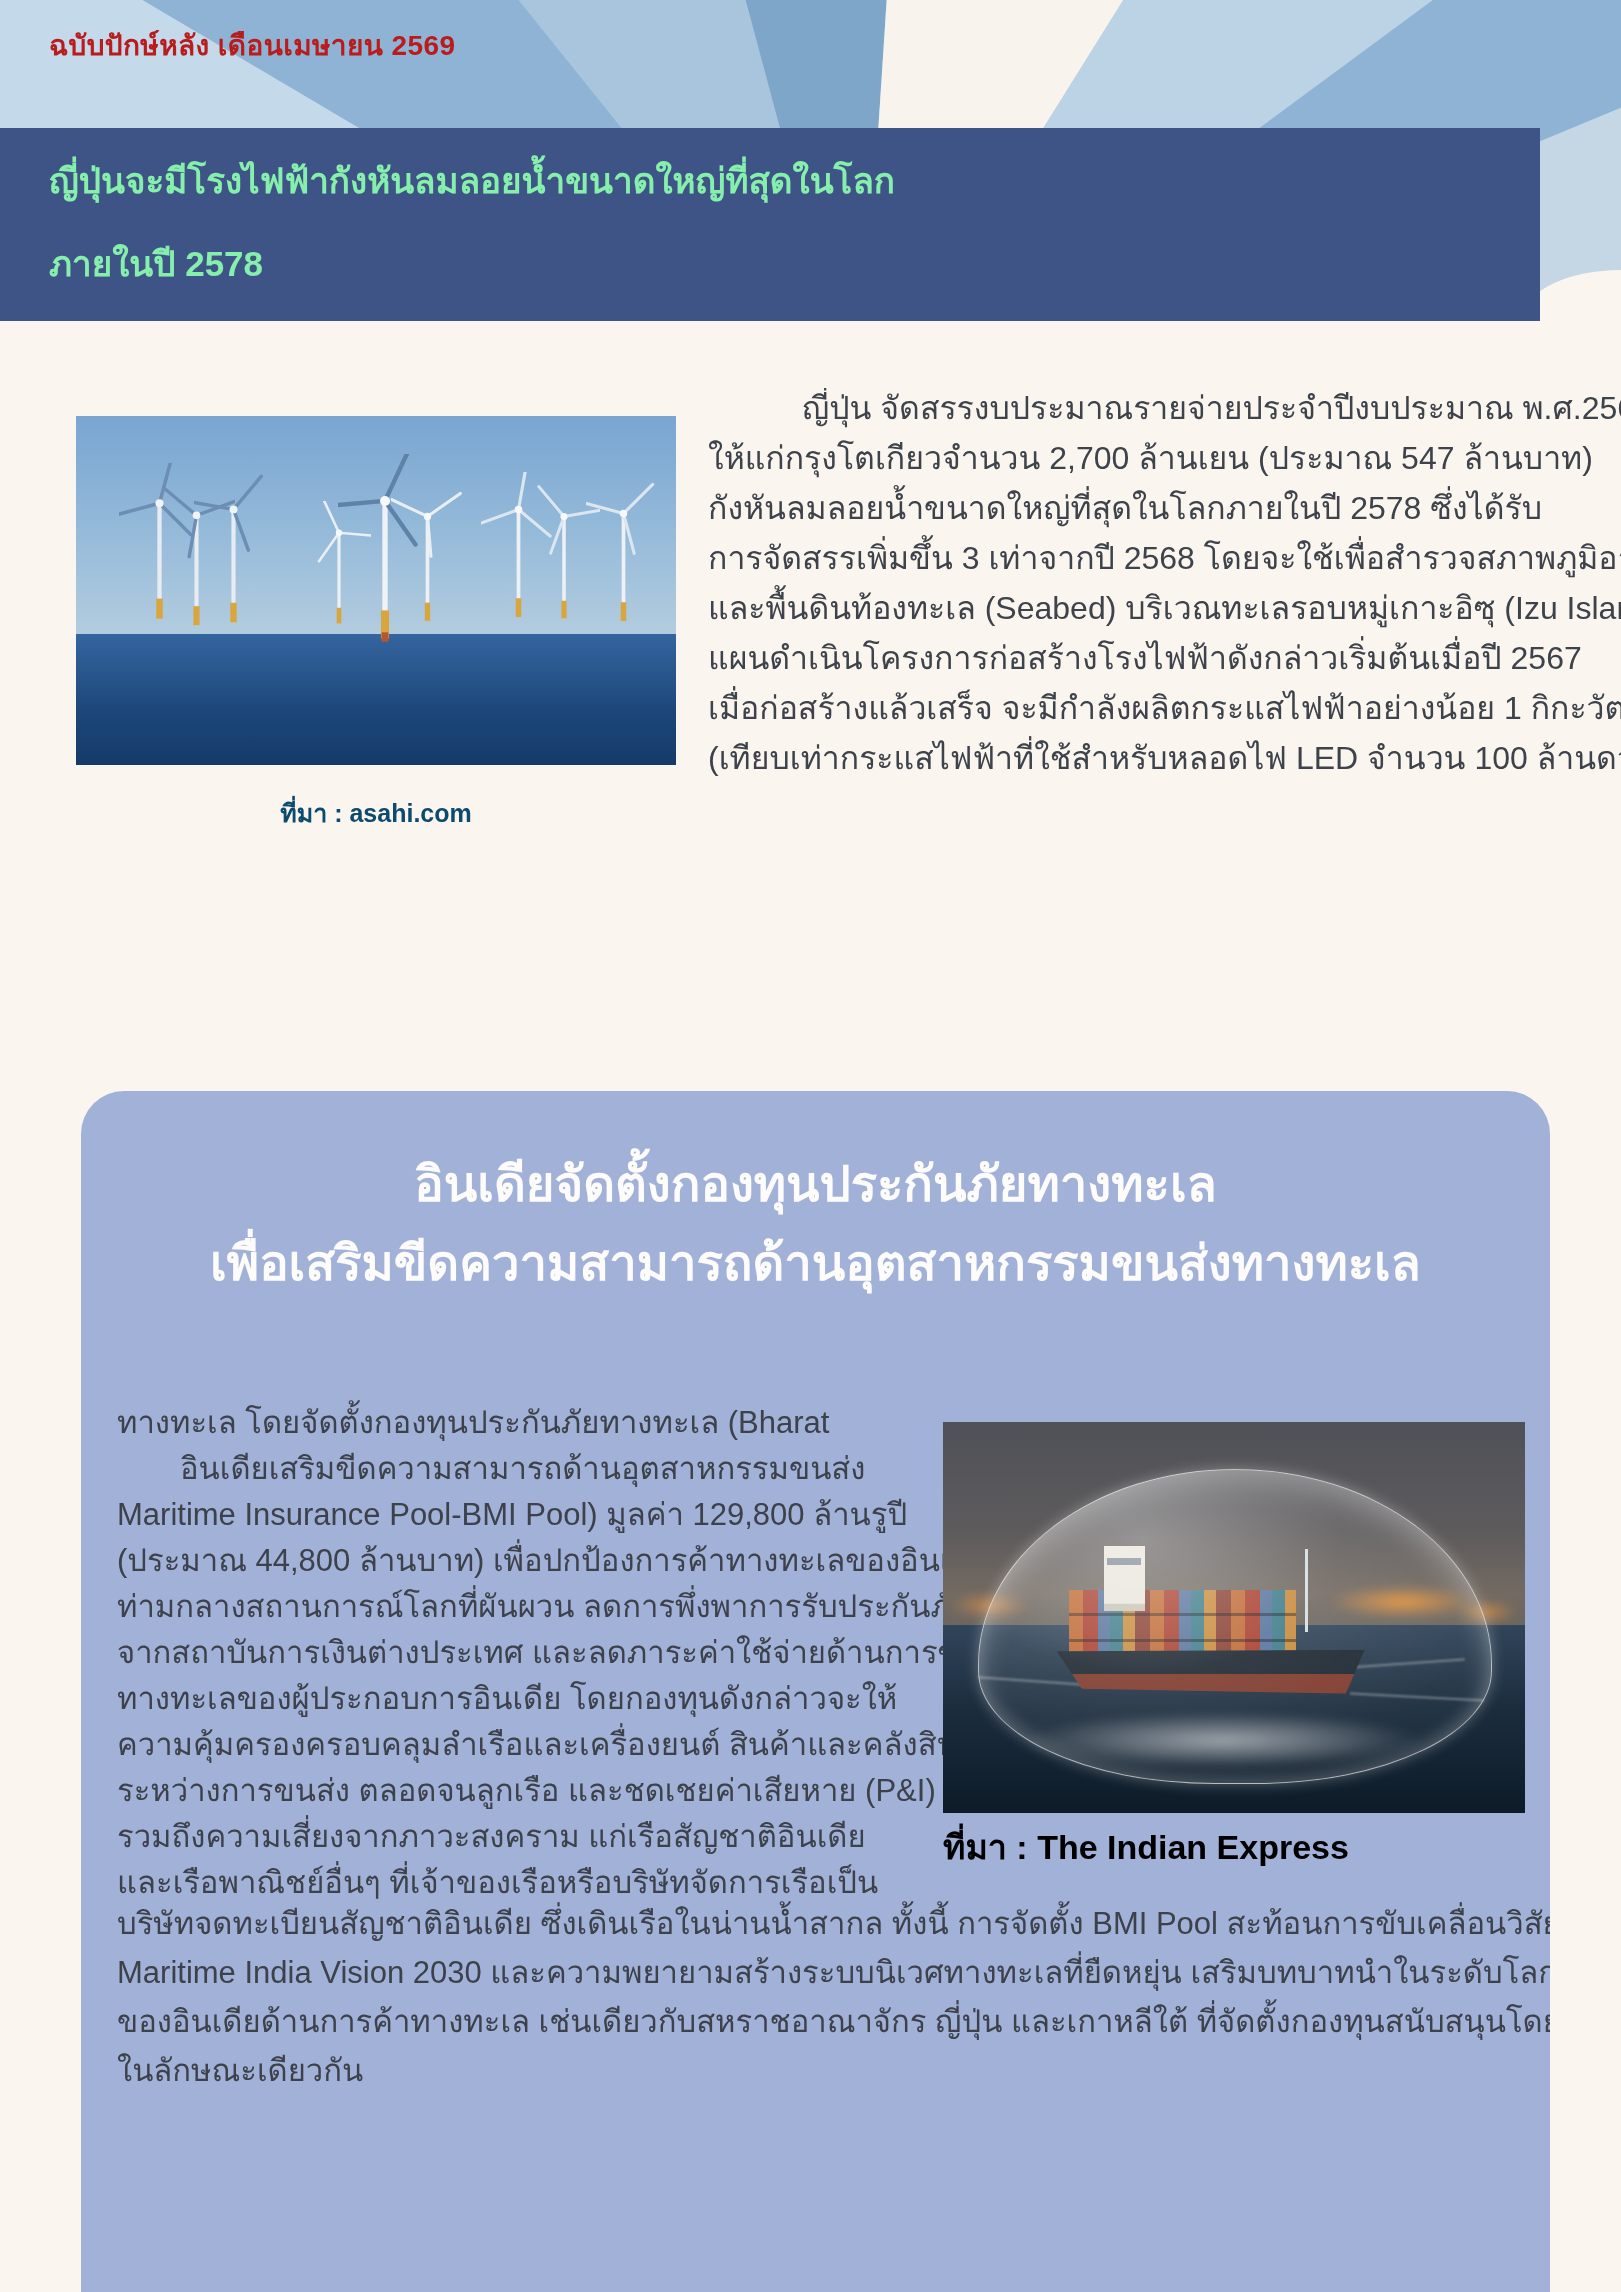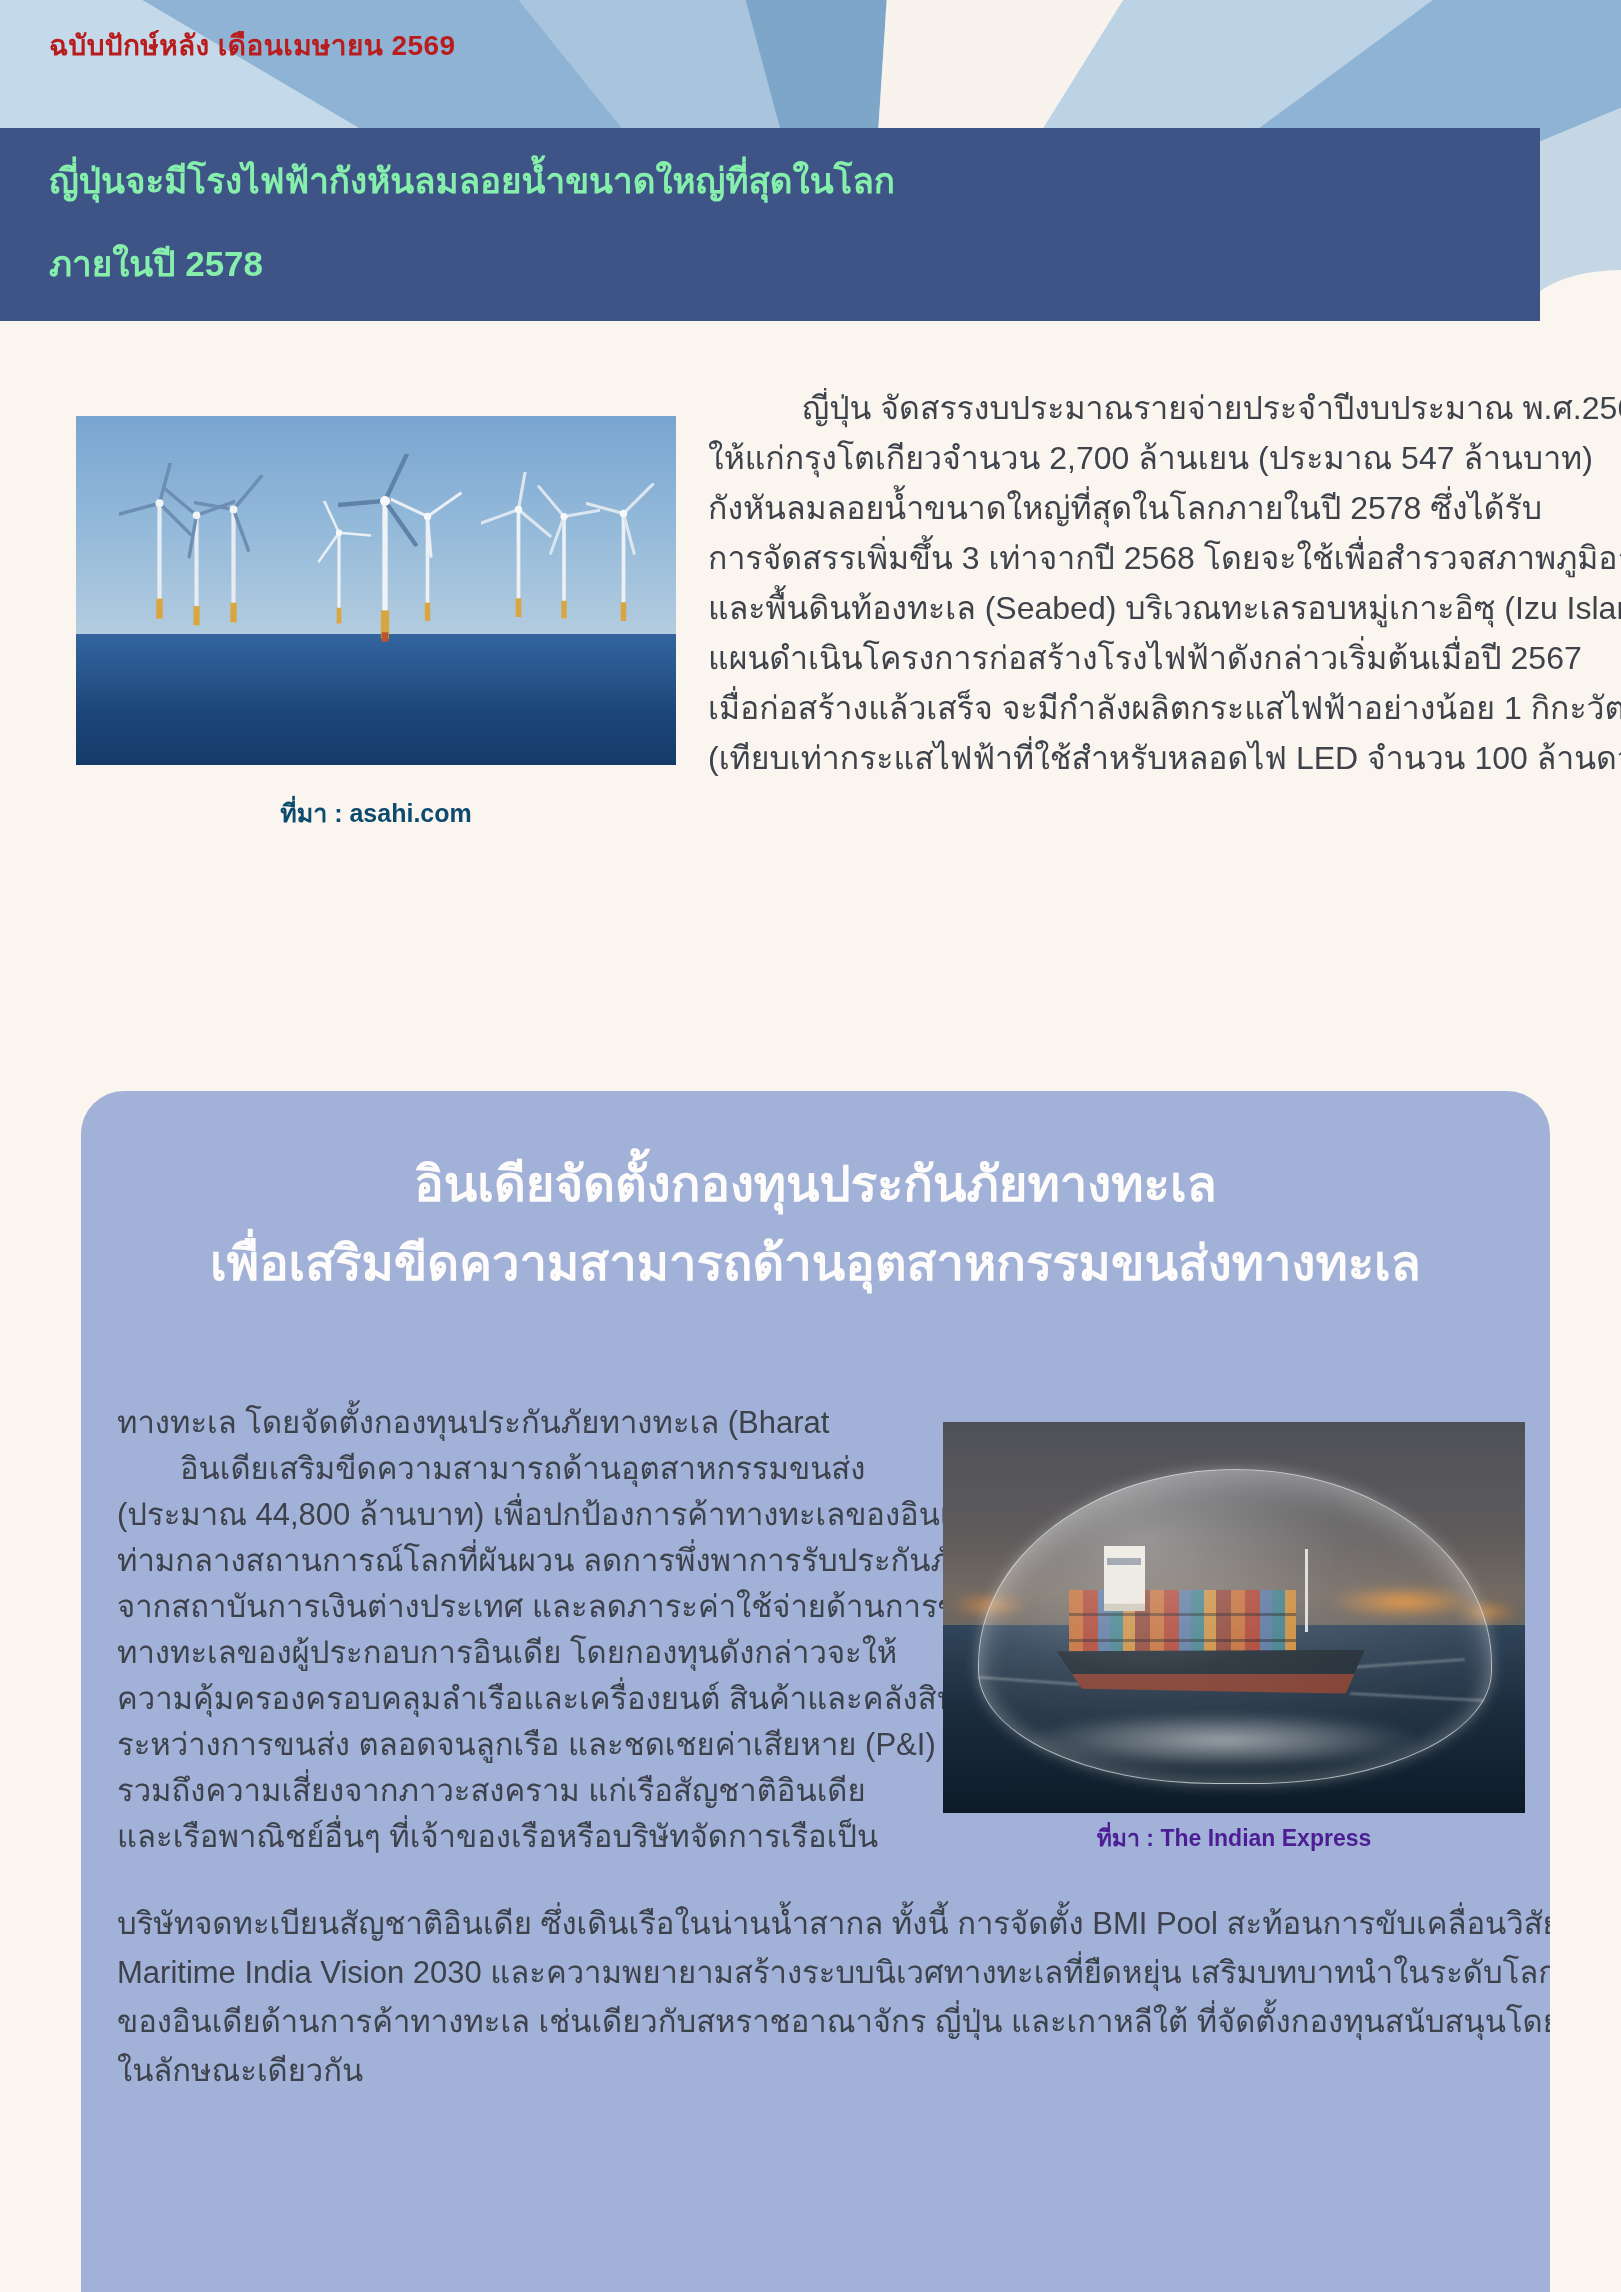--- a/index.html
+++ b/index.html
@@ -37,21 +37,21 @@
   .a1-body .indent{padding-left:94px;}
 
   
   .panel{position:absolute;left:81px;top:1091px;width:1469px;height:1202px;background:#A2B1D8;
          border-radius:43px 43px 0 0;overflow:hidden;}
   .panel-title{position:absolute;left:0;top:54px;width:1469px;text-align:center;color:#FDFCFA;
                font-size:49px;font-weight:bold;line-height:79px;}
   .a2-left{position:absolute;left:36px;top:309px;width:788px;font-size:31px;line-height:46px;color:#3C414A;}
   .a2-left .indent{padding-left:63px;}
   .a2-full{position:absolute;left:36px;top:808px;width:1411px;font-size:31px;line-height:49px;color:#3C414A;}
-  .caption-2{left:862px;top:729px;width:582px;text-align:center;font-size:23px;color:#4c1d95;}
+  .caption-2{left:862px;top:729px;width:582px;text-align:left;font-size:34px;color:#000000;}
 
   
   .ship-photo{position:absolute;left:862px;top:331px;width:582px;height:391px;overflow:hidden;
               background:#2C3642;box-shadow:inset 0 0 63px rgba(0,0,0,.35);}
   .ship-sky{position:absolute;left:0;top:0;width:100%;height:52%;
             background:linear-gradient(180deg,#4F5158 0%,#5E5B5C 55%,#736A62 85%,#6B6660 100%);}
   .ship-sea{position:absolute;left:0;top:52%;width:100%;height:48%;
             background:linear-gradient(180deg,#31455A 0%,#1B2C3D 45%,#0D1B28 100%);}
   .glow{position:absolute;filter:blur(5.4px);border-radius:50%;}
   .bubble{position:absolute;left:6%;top:12%;width:88%;height:80%;
@@ -216,20 +216,21 @@
 
   <div class="panel">
     <div class="panel-title">
       <div class="t-line">อินเดียจัดตั้งกองทุนประกันภัยทางทะเล</div>
       <div class="t-line">เพื่อเสริมขีดความสามารถด้านอุตสาหกรรมขนส่งทางทะเล</div>
     </div>
 
     <div class="a2-left">
       <div class="t-line">ทางทะเล โดยจัดตั้งกองทุนประกันภัยทางทะเล (Bharat</div>
       <div class="t-line indent">อินเดียเสริมขีดความสามารถด้านอุตสาหกรรมขนส่ง</div>
+      <div class="t-line">Maritime Insurance Pool-BMI Pool) มูลค่า 129,800 ล้านรูปี</div>
       <div class="t-line">(ประมาณ 44,800 ล้านบาท) เพื่อปกป้องการค้าทางทะเลของอินเดีย</div>
       <div class="t-line">ท่ามกลางสถานการณ์โลกที่ผันผวน ลดการพึ่งพาการรับประกันภัย</div>
       <div class="t-line">จากสถาบันการเงินต่างประเทศ และลดภาระค่าใช้จ่ายด้านการขนส่ง</div>
       <div class="t-line">ทางทะเลของผู้ประกอบการอินเดีย โดยกองทุนดังกล่าวจะให้</div>
       <div class="t-line">ความคุ้มครองครอบคลุมลำเรือและเครื่องยนต์ สินค้าและคลังสินค้า</div>
       <div class="t-line">ระหว่างการขนส่ง ตลอดจนลูกเรือ และชดเชยค่าเสียหาย (P&amp;I)</div>
       <div class="t-line">รวมถึงความเสี่ยงจากภาวะสงคราม แก่เรือสัญชาติอินเดีย</div>
       <div class="t-line">และเรือพาณิชย์อื่นๆ ที่เจ้าของเรือหรือบริษัทจัดการเรือเป็น</div>
     </div>
 

